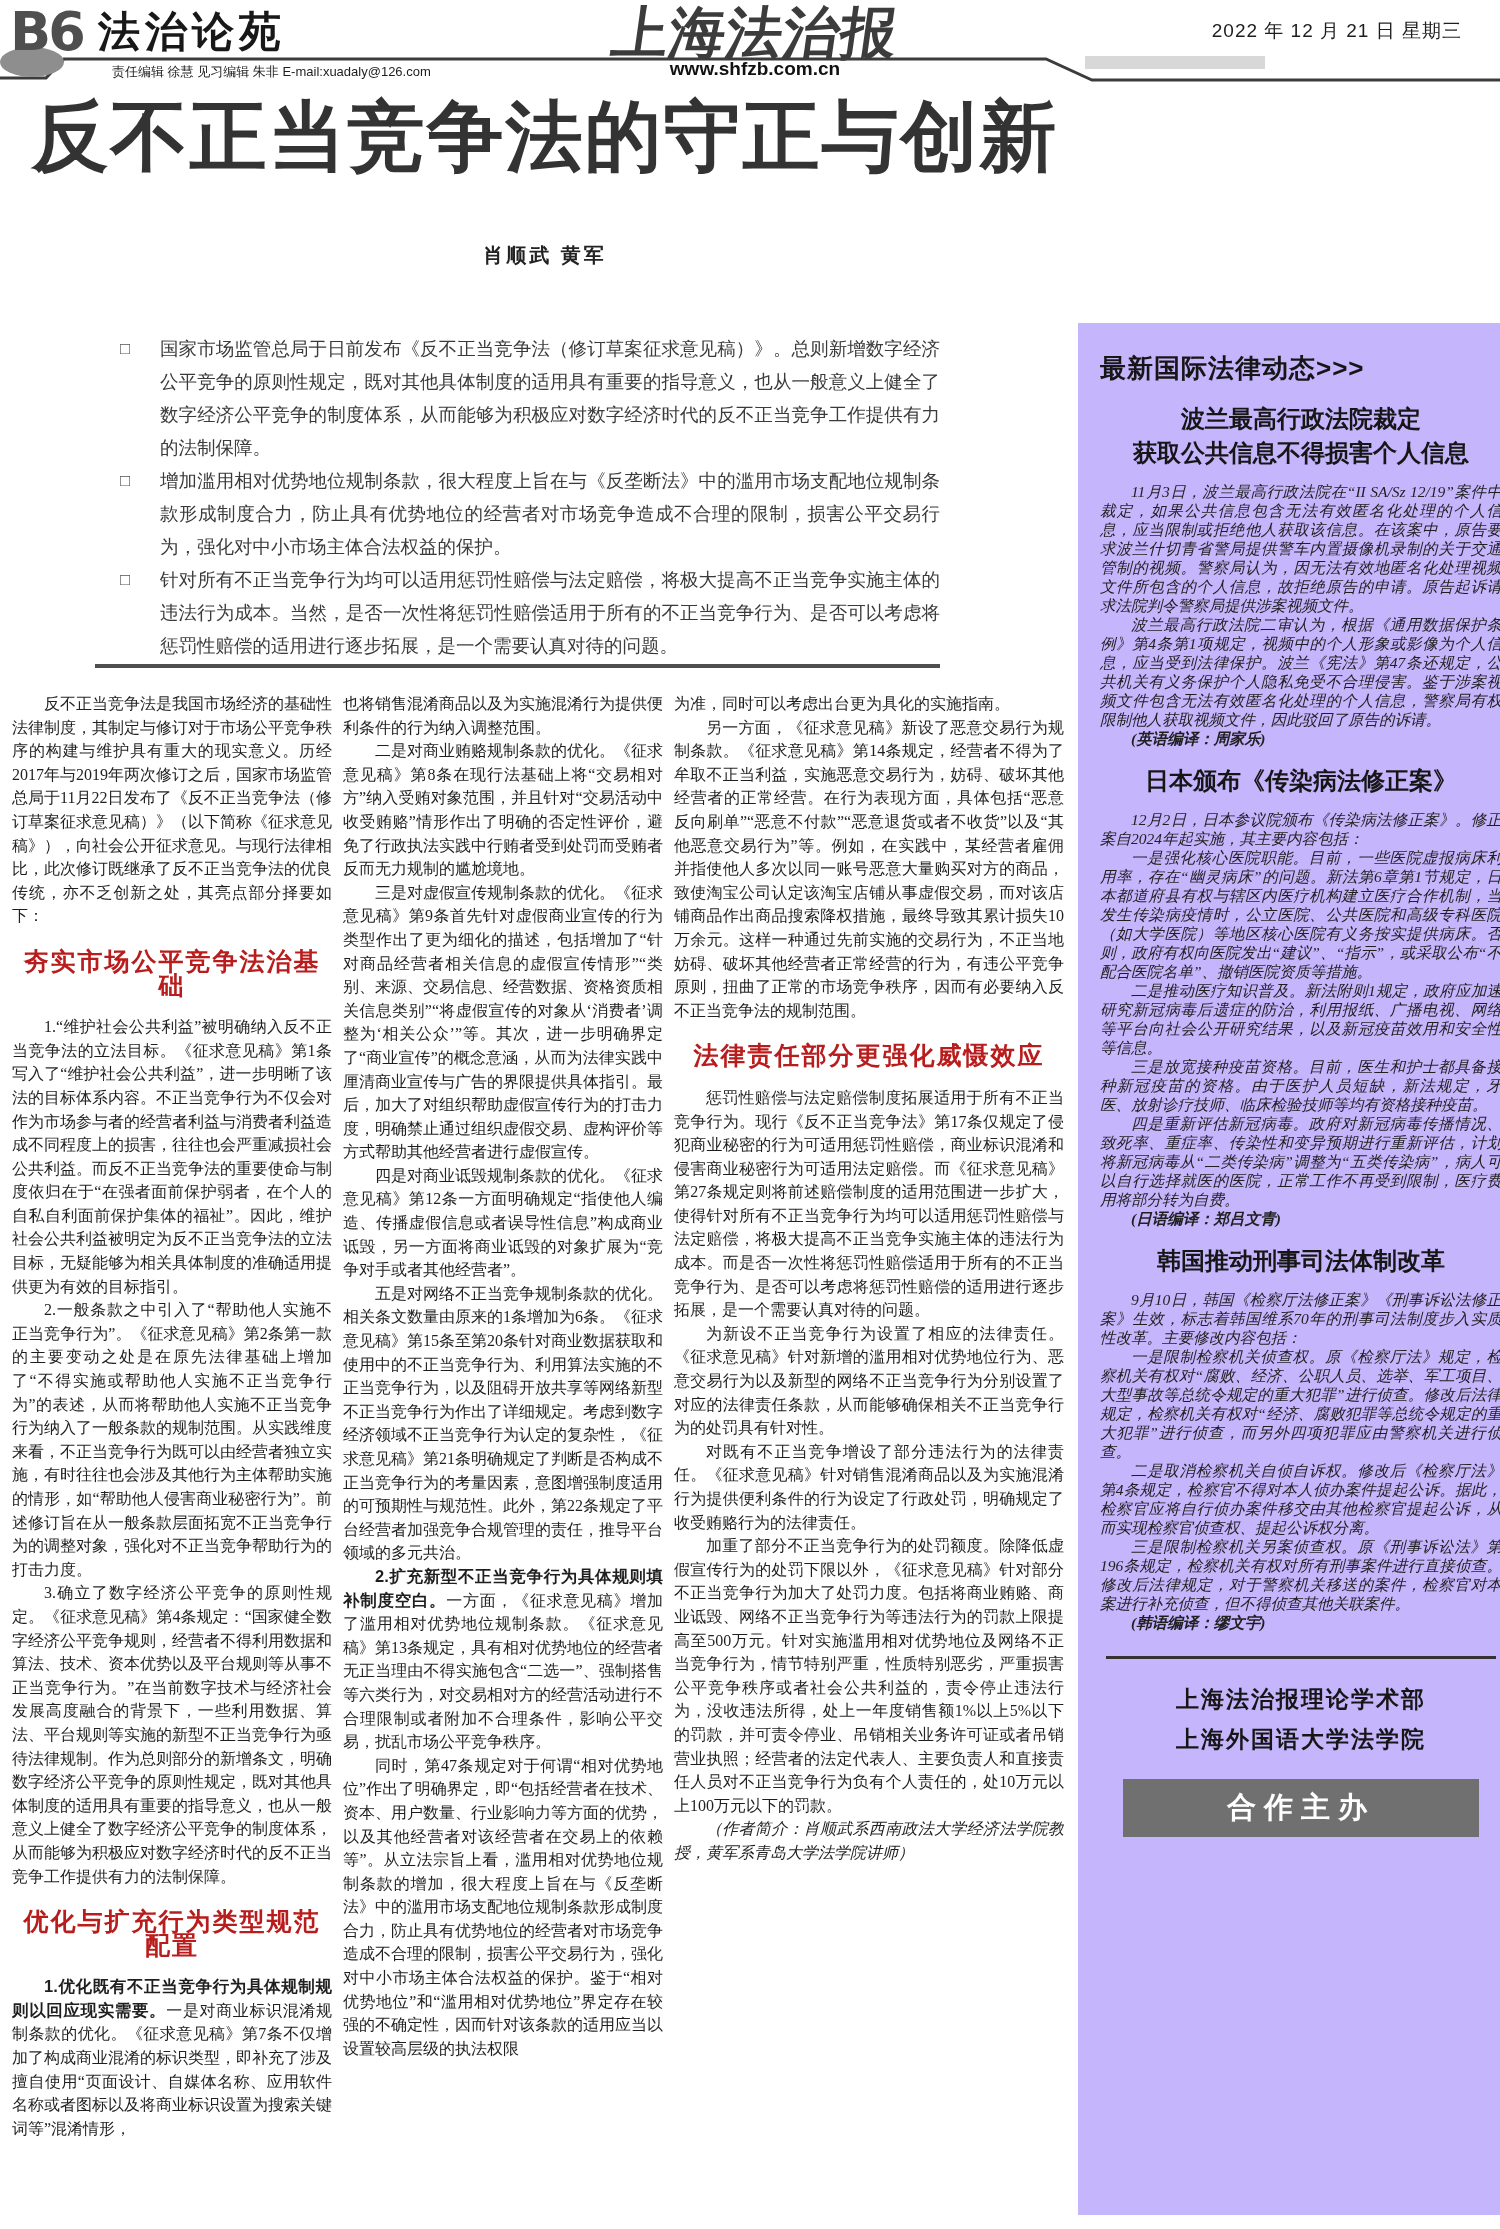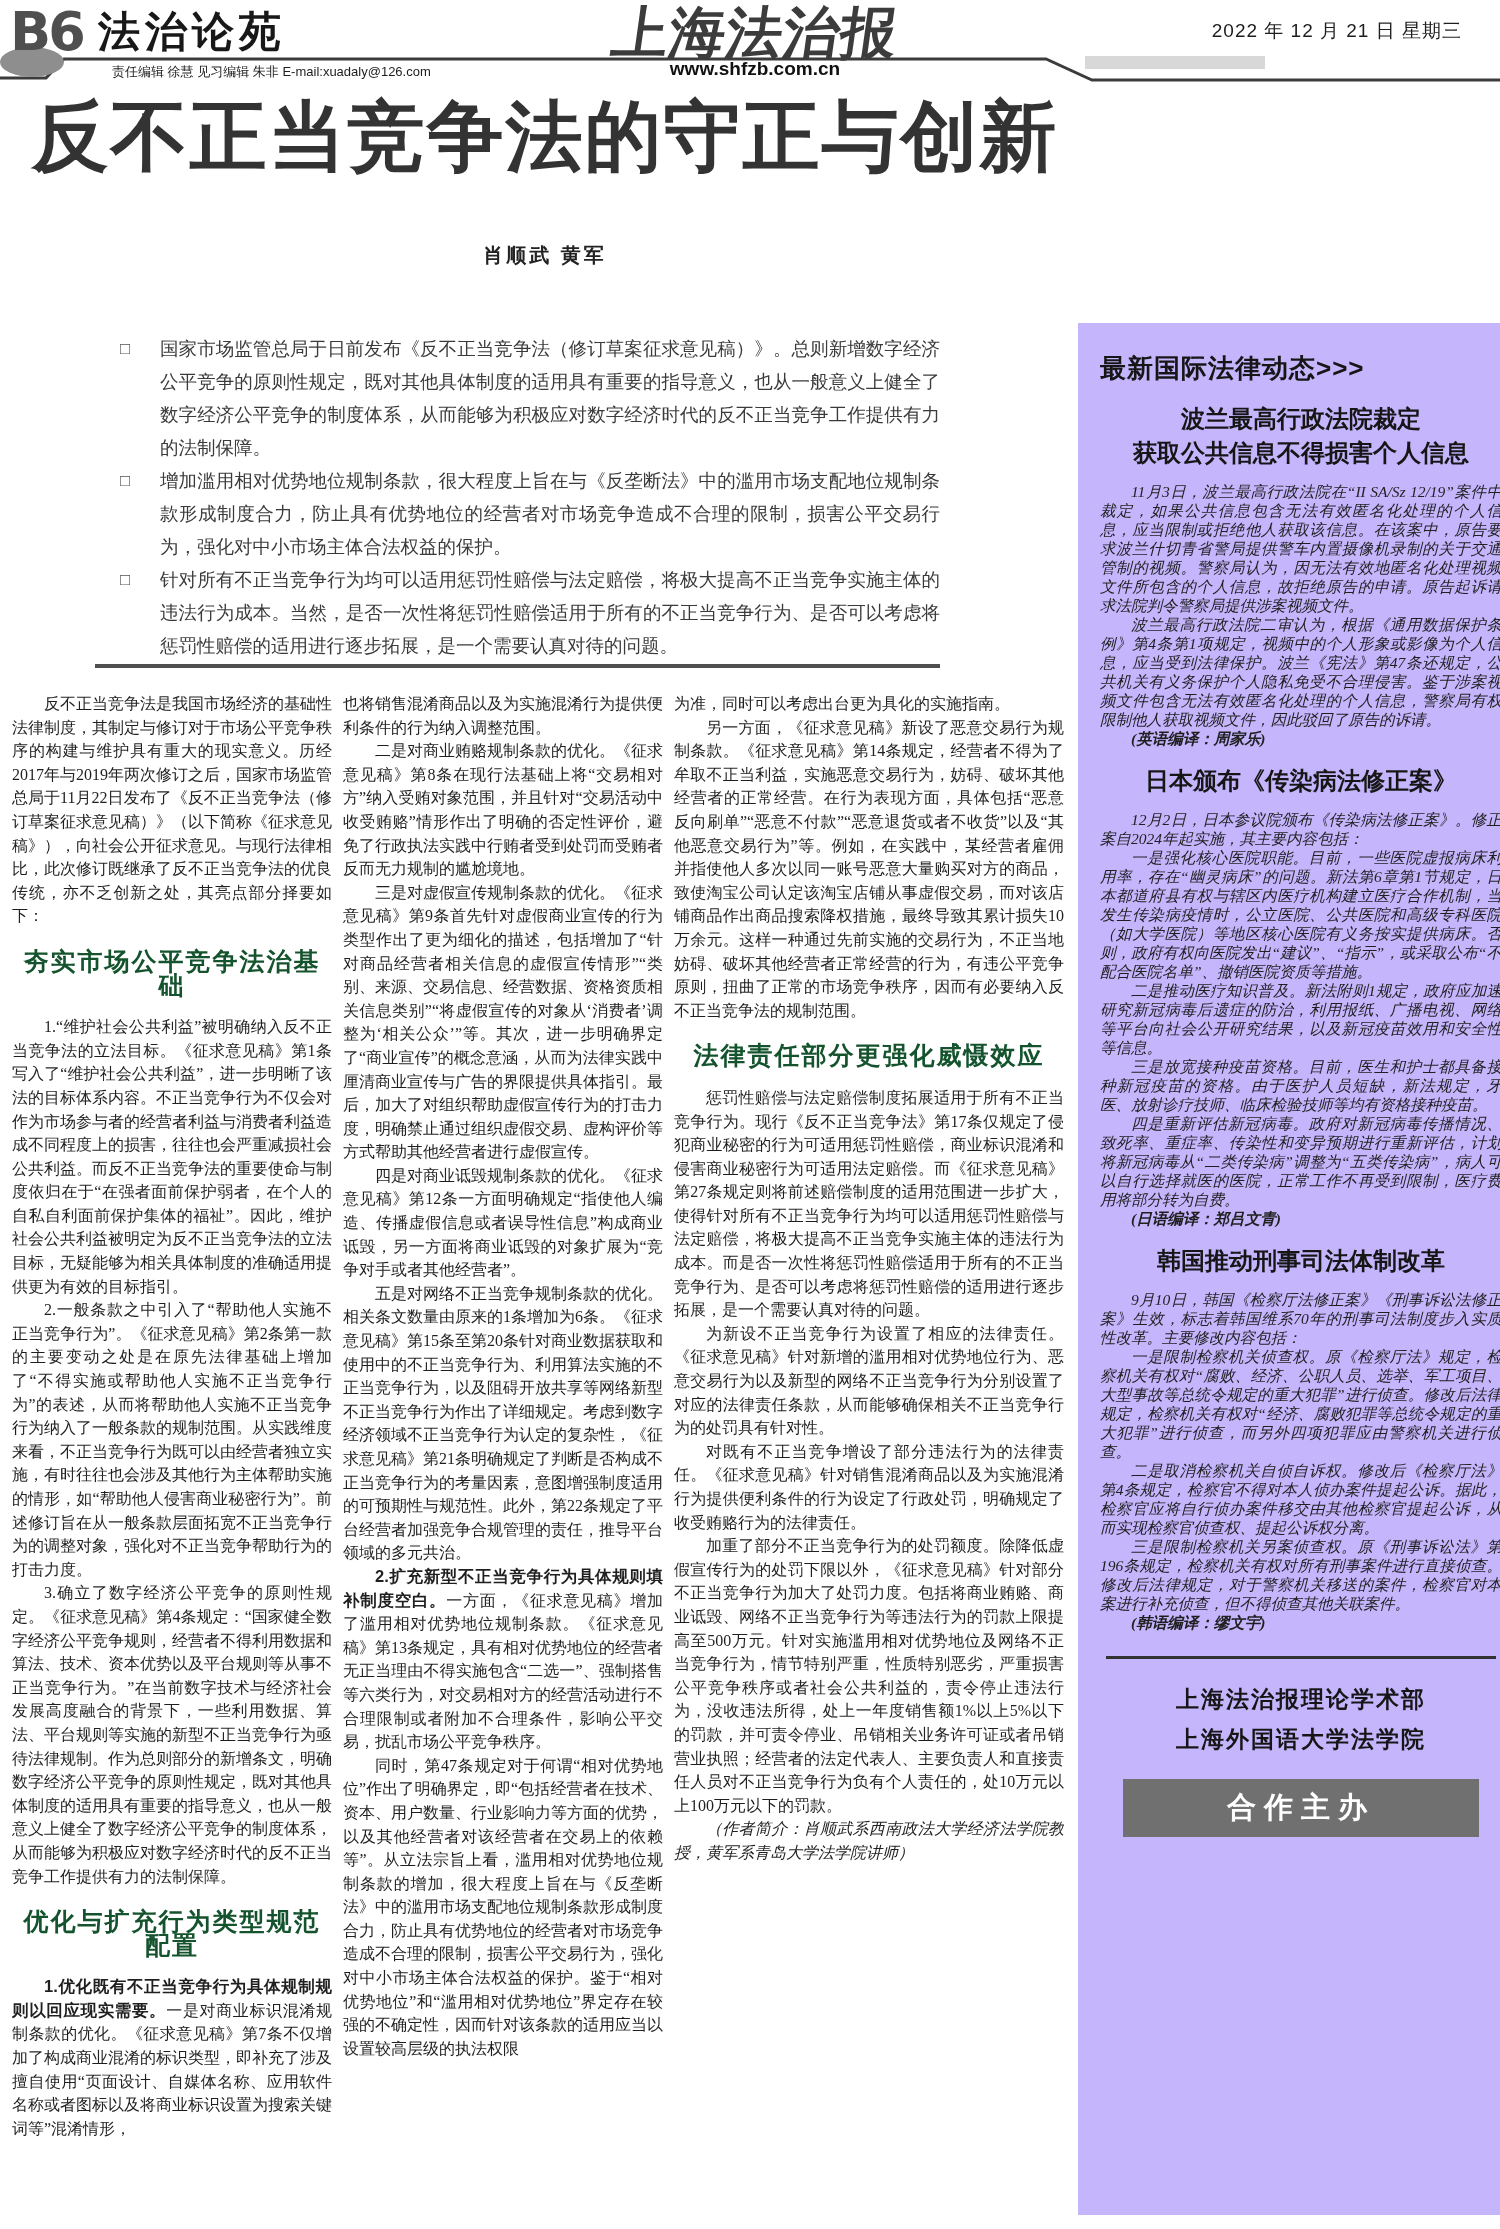--- a/index.html
+++ b/index.html
@@ -43,21 +43,21 @@
 
   
   .cols { position:absolute; top:692px; left:12px; width:1052px; height:1528px;
     display:flex; gap:11px; overflow:hidden; }
   .col { overflow:hidden; font-family:"Liberation Serif","DejaVu Serif",serif;
     font-size:16px; line-height:23.6px; text-align:justify; color:#1f1f1f; }
   .col.c1 { width:320px; } .col.c2 { width:320px; } .col.c3 { flex:1; }
   .col p { margin:0; text-indent:2em; }
   .col p.cont { text-indent:0; }
   .colhead { font-family:"Liberation Sans","DejaVu Sans",sans-serif; font-size:25px;
-    font-weight:bold; text-align:center; margin:22px 0 18px; color:#14532d; letter-spacing:2px; }
+    font-weight:bold; text-align:center; margin:22px 0 18px; color:#b91c1c; letter-spacing:2px; }
   .lead { font-family:"Liberation Sans","DejaVu Sans",sans-serif; font-weight:bold; font-size:16.5px; }
   .author-note { font-style:italic; }
 
   
   .sidebar { position:absolute; left:1078px; top:323px; width:446px; height:1892px;
     background:#c4b5fd; box-sizing:border-box; padding:24px 22px 0; overflow:hidden; }
   .sb-head { font-size:26px; font-weight:bold; letter-spacing:1px; margin:4px 0 10px; color:#161616; }
   .sb-title { text-align:center; font-size:24px; font-weight:bold; line-height:34px;
     margin:16px 0 12px; color:#161616; }
   .sidebar p { margin:0; font-family:"Liberation Serif","DejaVu Serif",serif; font-style:italic;

